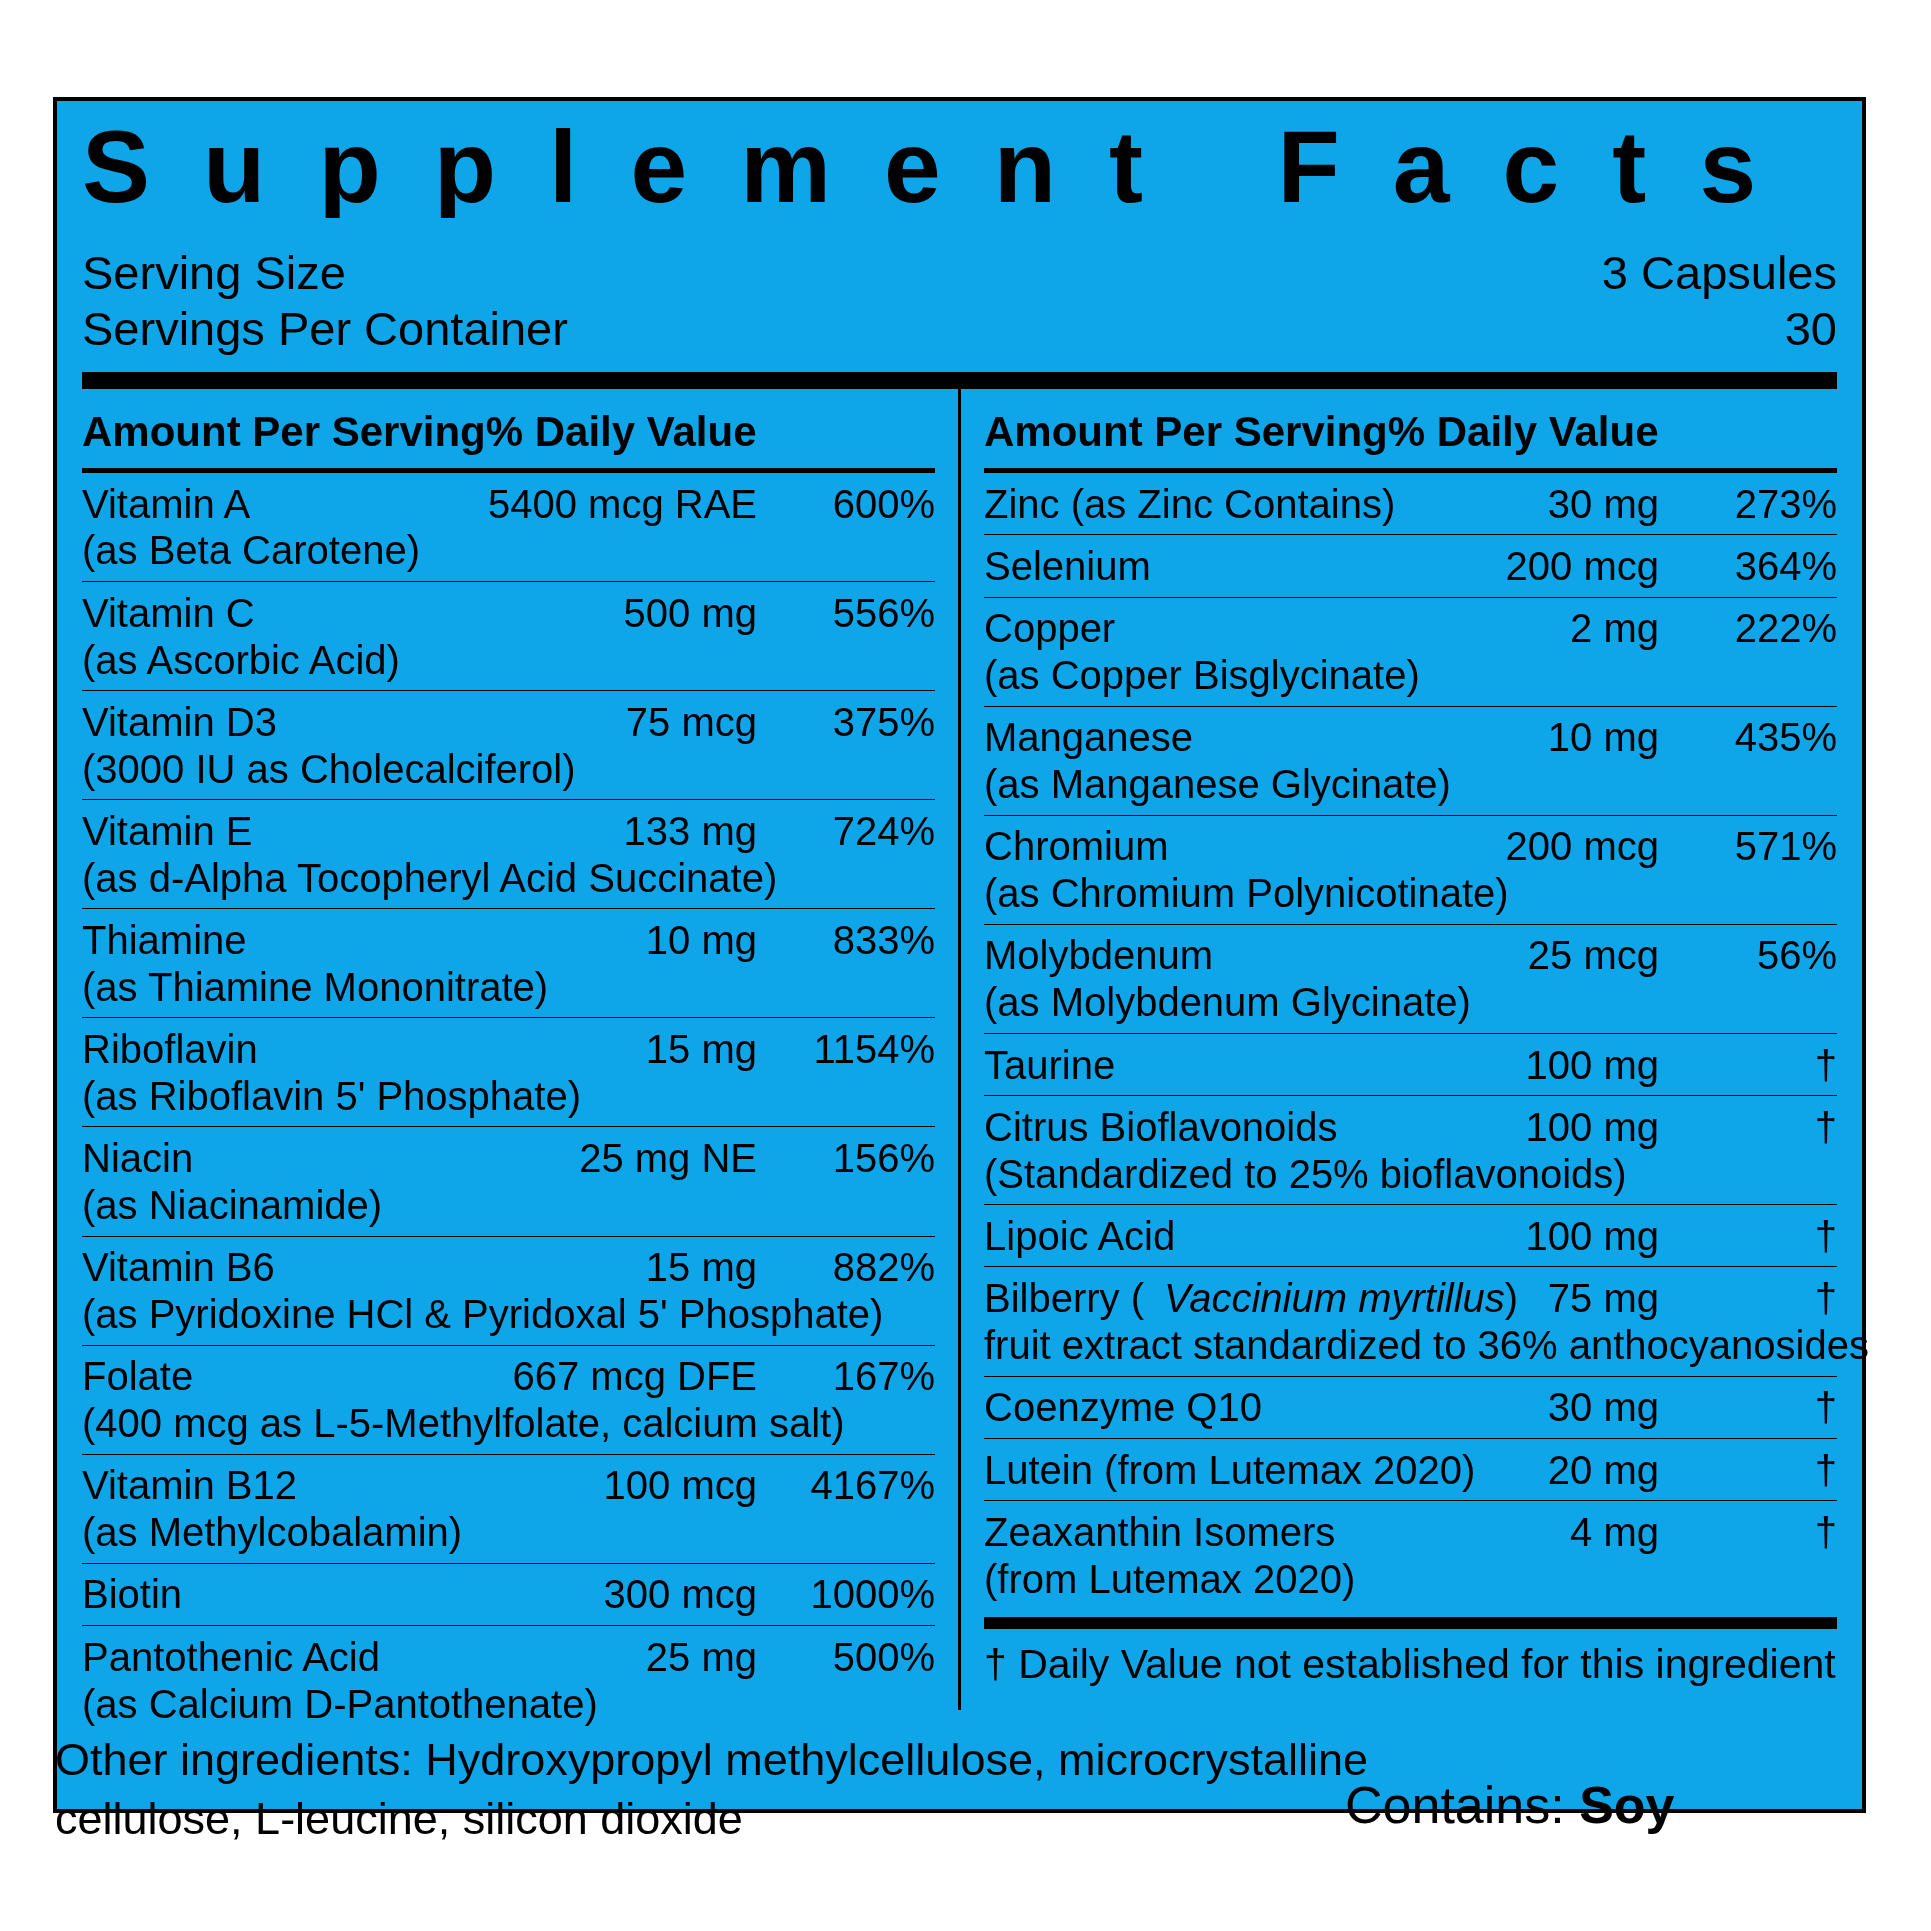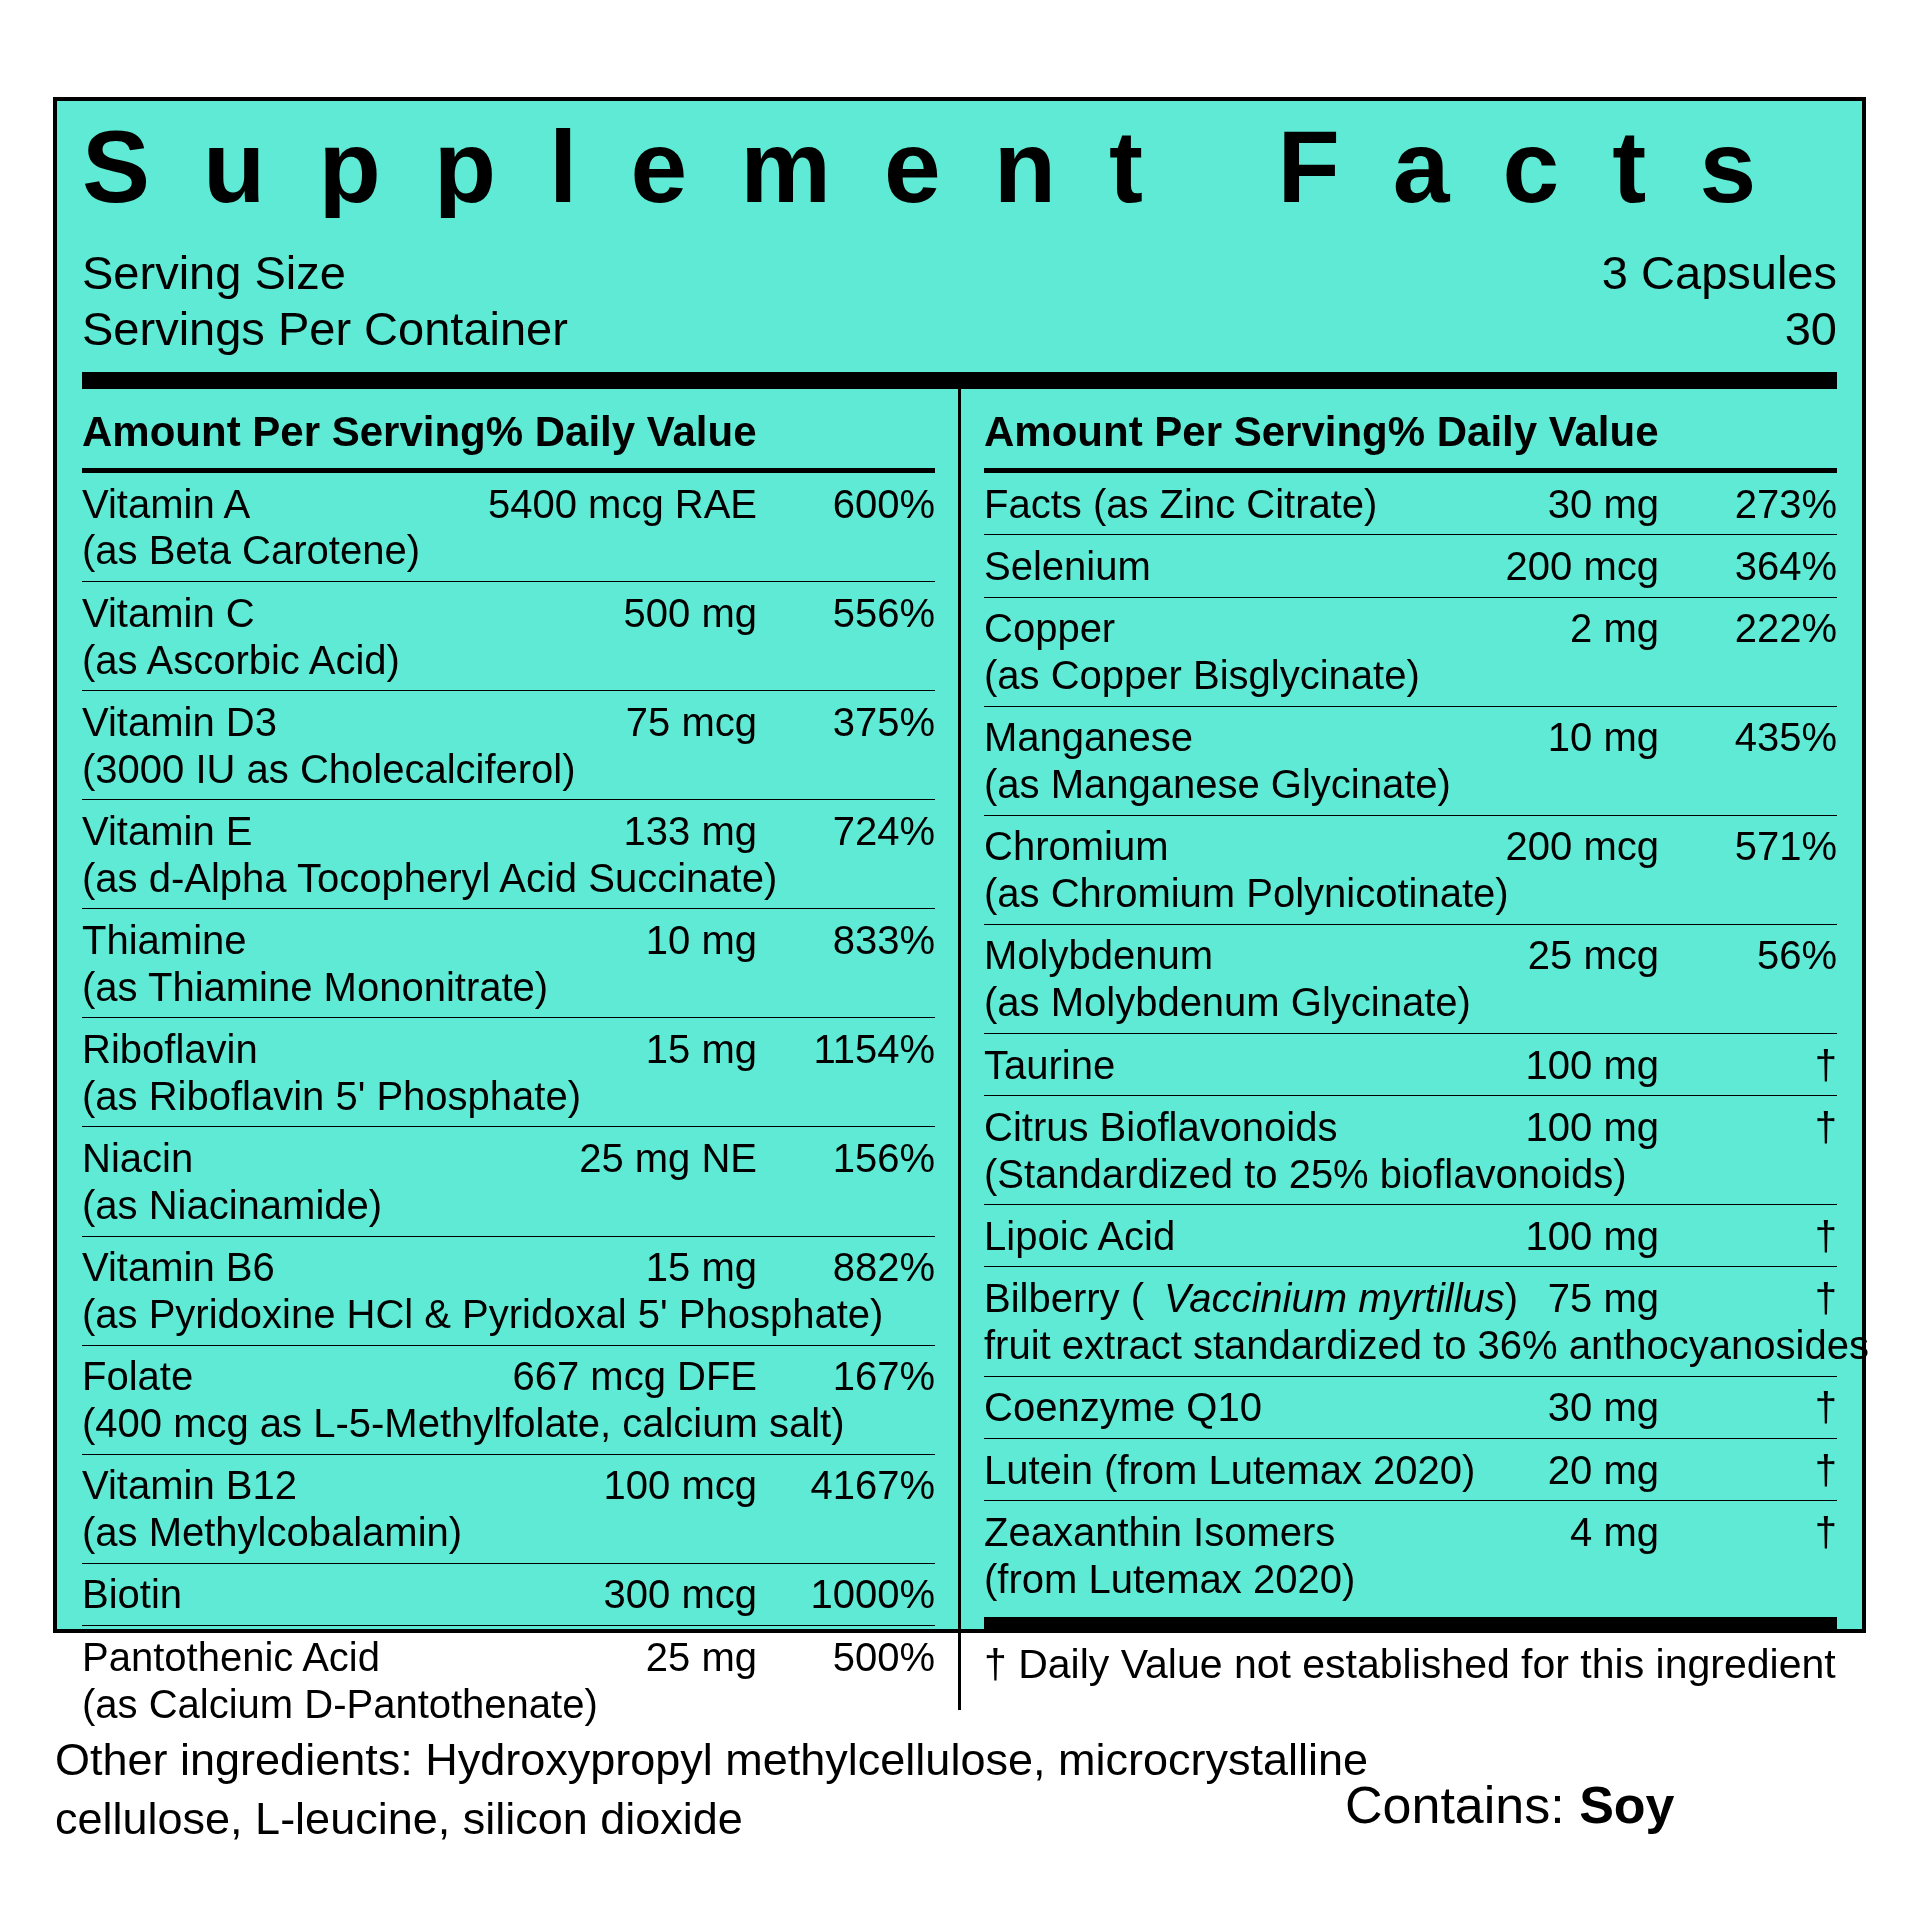--- a/index.html
+++ b/index.html
@@ -14,25 +14,25 @@
     background: #ffffff;
     color: #000000;
     font-family: "Liberation Sans", sans-serif;
     overflow: hidden;
   }
   .label-box {
     position: absolute;
     left: 53px;
     top: 97px;
     width: 1813px;
-    height: 1536px;
+    height: 1716px;
     border: 4.8px solid #000000;
     box-sizing: border-box;
     padding: 0 25px;
-    background: #5eead4;
+    background: #0ea5e9;
   }
   .title {
     margin-top: 15.4px;
     font-size: 102px;
     font-weight: bold;
     letter-spacing: 0.52em;
     white-space: nowrap;
     line-height: 1.0;
     overflow: hidden;
   }
@@ -263,21 +263,21 @@
       </div>
 
       <div class="col col-right">
         <div class="col-header">
           <span>Amount Per Serving</span>
           <span>% Daily Value</span>
         </div>
         <div class="rows" id="right-rows">
             <div class="row">
               <div class="name">
-                <div class="name-line">Facts (as Zinc Citrate)</div>
+                <div class="name-line">Zinc (as Zinc Contains)</div>
               </div>
               <div class="amount">30 mg</div>
               <div class="dv">273%</div>
             </div>
             <div class="row">
               <div class="name">
                 <div class="name-line">Selenium</div>
               </div>
               <div class="amount">200 mcg</div>
               <div class="dv">364%</div>

